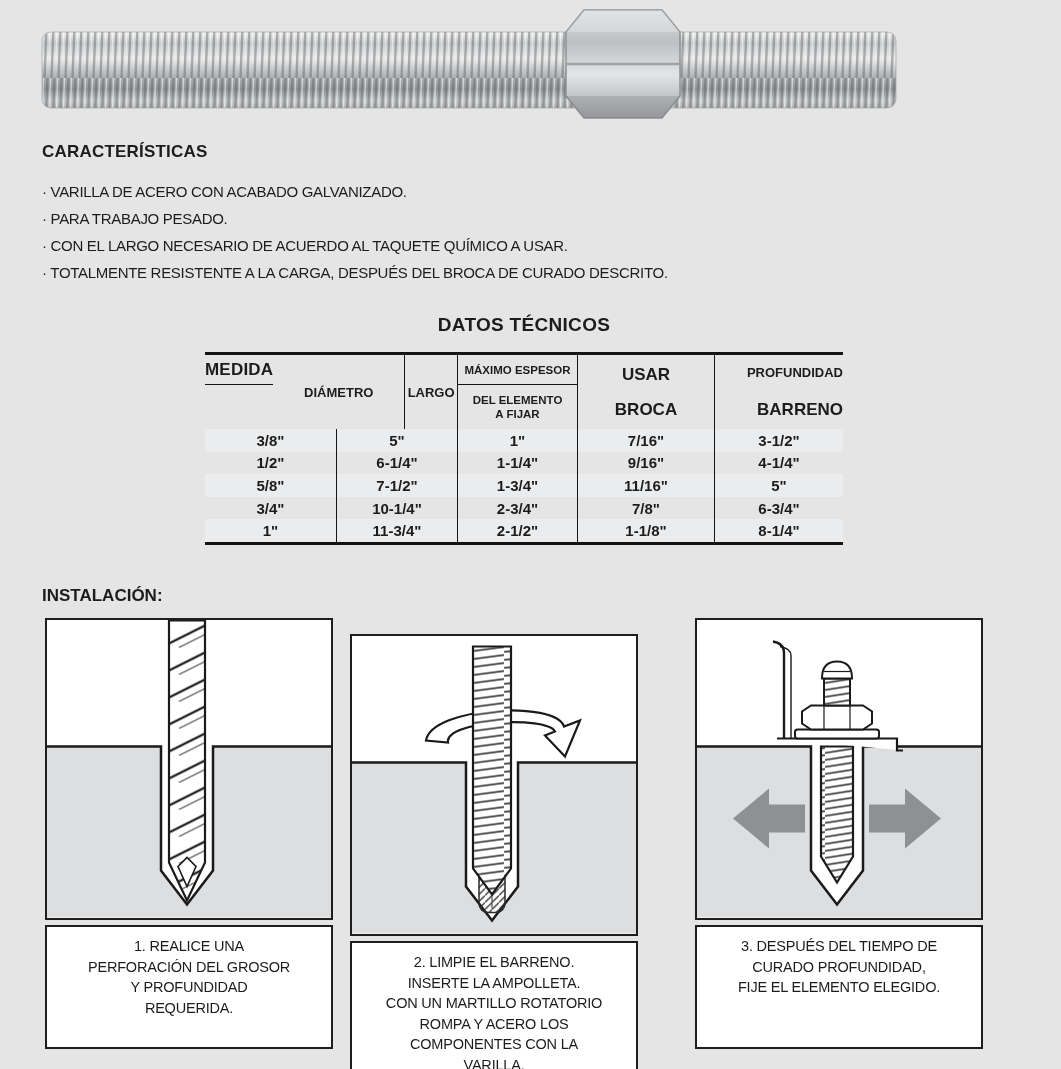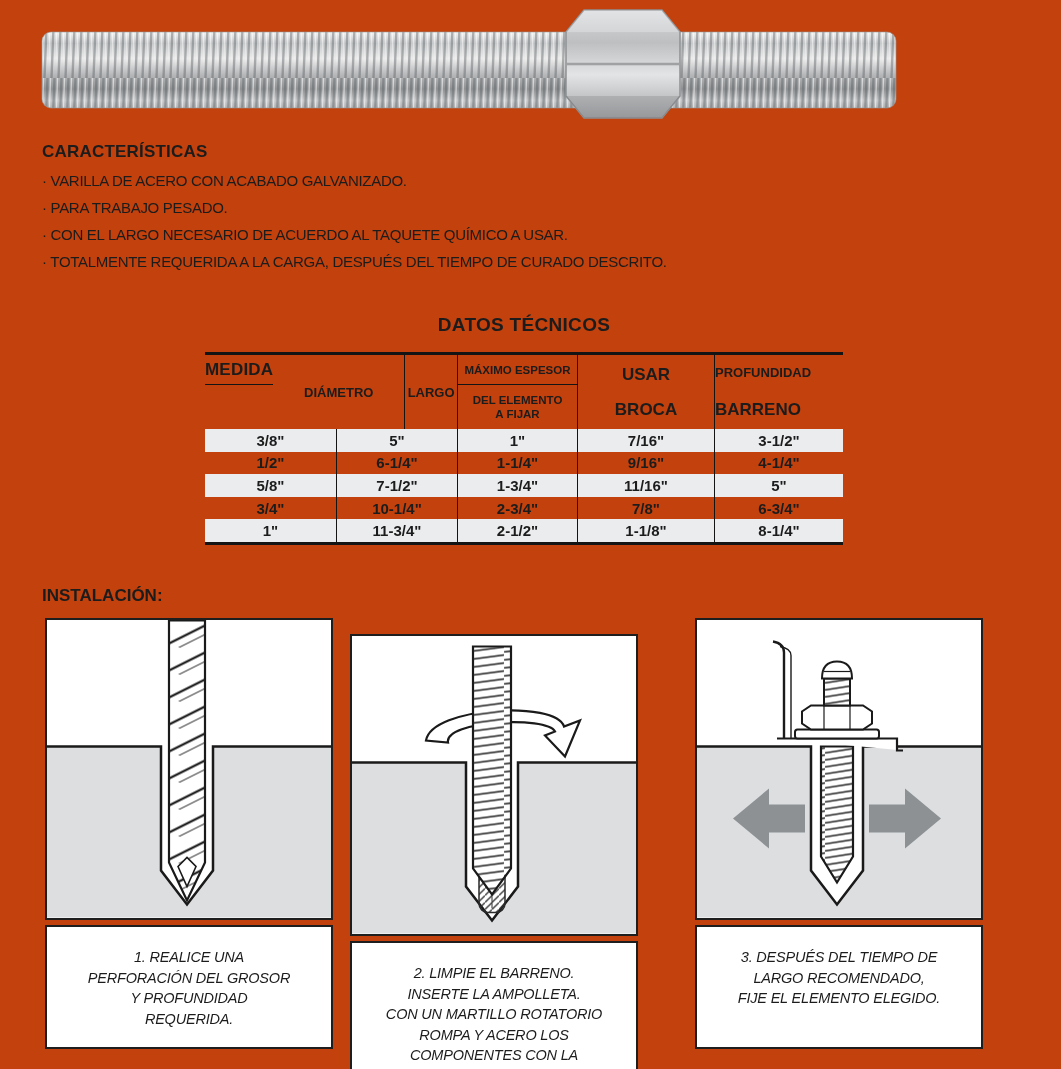--- a/index.html
+++ b/index.html
@@ -9,29 +9,29 @@
     --line:#141414;
     --text:#1c1c1c;
   }
   *{box-sizing:border-box;margin:0;padding:0;}
   html,body{background:#fff;}
   body{
     font-family:"Liberation Sans",sans-serif;
     color:var(--text);
     width:1061px;height:1069px;position:relative;overflow:hidden;
   }
-  .page{position:absolute;inset:0;background:#c2410c;}
+  .page{position:absolute;inset:0;background:#e5e5e5;}
 
   
   .photo{position:absolute;left:28px;top:2px;width:880px;height:124px;}
 
   
   .carac{position:absolute;left:42px;top:142px;width:760px;}
   .carac h2{font-size:17px;font-weight:bold;letter-spacing:.2px;}
-  .carac .items{margin-top:5px;}
+  .carac .items{margin-top:16px;}
   .carac .items div{
     font-size:15px;line-height:27px;letter-spacing:-0.3px;font-weight:500;
   }
 
   
   .dt-title{
     position:absolute;left:205px;top:314px;width:638px;
     text-align:center;font-size:19px;font-weight:bold;letter-spacing:.3px;
   }
   .dtable{
@@ -46,21 +46,21 @@
   .h-sub{flex:1;display:flex;}
   .h-diam{width:132px;border-right:1.5px solid var(--line);display:flex;align-items:center;justify-content:center;font-size:13px;}
   .h-largo{flex:1;display:flex;align-items:center;justify-content:center;font-size:13px;}
   .hcol3{width:120px;border-right:1.5px solid var(--line);display:flex;flex-direction:column;}
   .h-max{height:30px;display:flex;align-items:center;justify-content:center;
     font-size:11.5px;border-bottom:1.5px solid var(--line);}
   .h-elem{flex:1;display:flex;flex-direction:column;align-items:center;justify-content:center;
     font-size:11.5px;line-height:14px;text-align:center;}
   .hcol4{width:137px;border-right:1.5px solid var(--line);display:flex;flex-direction:column;
     align-items:center;justify-content:center;font-size:17px;line-height:21px;text-align:center;gap:14px;}
-  .hcol5{flex:1;display:flex;flex-direction:column;align-items:flex-start;justify-content:center;text-align:center;gap:19px;}
+  .hcol5{flex:1;display:flex;flex-direction:column;align-items:flex-end;justify-content:center;text-align:center;gap:19px;}
   .h-prof{font-size:13px;line-height:16px;}
   .h-barr{font-size:17px;line-height:19px;}
   .trow{display:flex;height:22.6px;font-size:15px;}
   .trow.stripe{background:var(--stripe);}
   .tc{display:flex;align-items:center;justify-content:center;height:100%;}
   .tc.c1{width:132px;border-right:1.5px solid var(--line);}
   .tc.c2{width:121px;border-right:1.5px solid var(--line);}
   .tc.c3{width:120px;border-right:1.5px solid var(--line);}
   .tc.c4{width:137px;border-right:1.5px solid var(--line);}
   .tc.c5{flex:1;}
@@ -69,22 +69,21 @@
   .inst-title{position:absolute;left:42px;top:586px;font-size:17px;font-weight:bold;}
   .panel{position:absolute;top:618px;width:288px;}
   .panel.p1{left:45px;}
   .panel.p2{left:350px;margin-top:16px;}
   .panel.p3{left:695px;}
   .illus{height:302px;border:2.5px solid #1e1e1e;background:#fff;overflow:hidden;}
   .illus svg{display:block;width:100%;height:100%;}
   .caption{
     margin-top:5px;border:2.5px solid #1e1e1e;background:#fff;
     text-align:center;font-size:14.5px;line-height:20.5px;letter-spacing:-0.2px;
-    padding-top:20px;
-    font-style:italic;
+    padding-top:9px;
   }
   .p1 .caption{height:124px;}
   .p2 .caption{height:138px;}
   .p3 .caption{height:124px;}
 </style>
 </head>
 <body>
 
 <div class="page">
 
@@ -122,21 +121,21 @@
       <polygon points="538,94 652,94 634,116 556,116" fill="#6f7173" opacity="0.25"></polygon>
     </g>
   </svg>
 
   <section class="carac">
     <h2>CARACTERÍSTICAS</h2>
     <div class="items">
       <div>· VARILLA DE ACERO CON ACABADO GALVANIZADO.</div>
       <div>· PARA TRABAJO PESADO.</div>
       <div>· CON EL LARGO NECESARIO DE ACUERDO AL TAQUETE QUÍMICO A USAR.</div>
-      <div>· TOTALMENTE REQUERIDA A LA CARGA, DESPUÉS DEL TIEMPO DE CURADO DESCRITO.</div>
+      <div>· TOTALMENTE RESISTENTE A LA CARGA, DESPUÉS DEL BROCA DE CURADO DESCRITO.</div>
     </div>
   </section>
 
   <h2 class="dt-title">DATOS TÉCNICOS</h2>
 
   <div class="dtable">
     <div class="thead">
       <div class="hgroup">
         <div class="h-medida">MEDIDA</div>
         <div class="h-sub">
@@ -306,18 +305,18 @@
         <g>
           <rect x="127" y="58" width="26" height="27" fill="#ffffff" stroke="#1a1a1a" stroke-width="2"></rect>
           <rect x="127" y="58" width="26" height="27" fill="url(#rodth3)" clip-path="url(#stubclip3)"></rect>
           <path d="M125,58 Q125,41 140,41 Q155,41 155,58 Z" fill="#ffffff" stroke="#1a1a1a" stroke-width="2"></path>
           <line x1="127" y1="51" x2="153" y2="51" stroke="#1a1a1a" stroke-width="1.2"></line>
         </g>
       </svg>
     </div>
     <div class="caption">
       <div>3. DESPUÉS DEL TIEMPO DE</div>
-      <div>LARGO RECOMENDADO,</div>
+      <div>CURADO PROFUNDIDAD,</div>
       <div>FIJE EL ELEMENTO ELEGIDO.</div>
     </div>
   </div>
 
 </div>
 
 </body></html>

